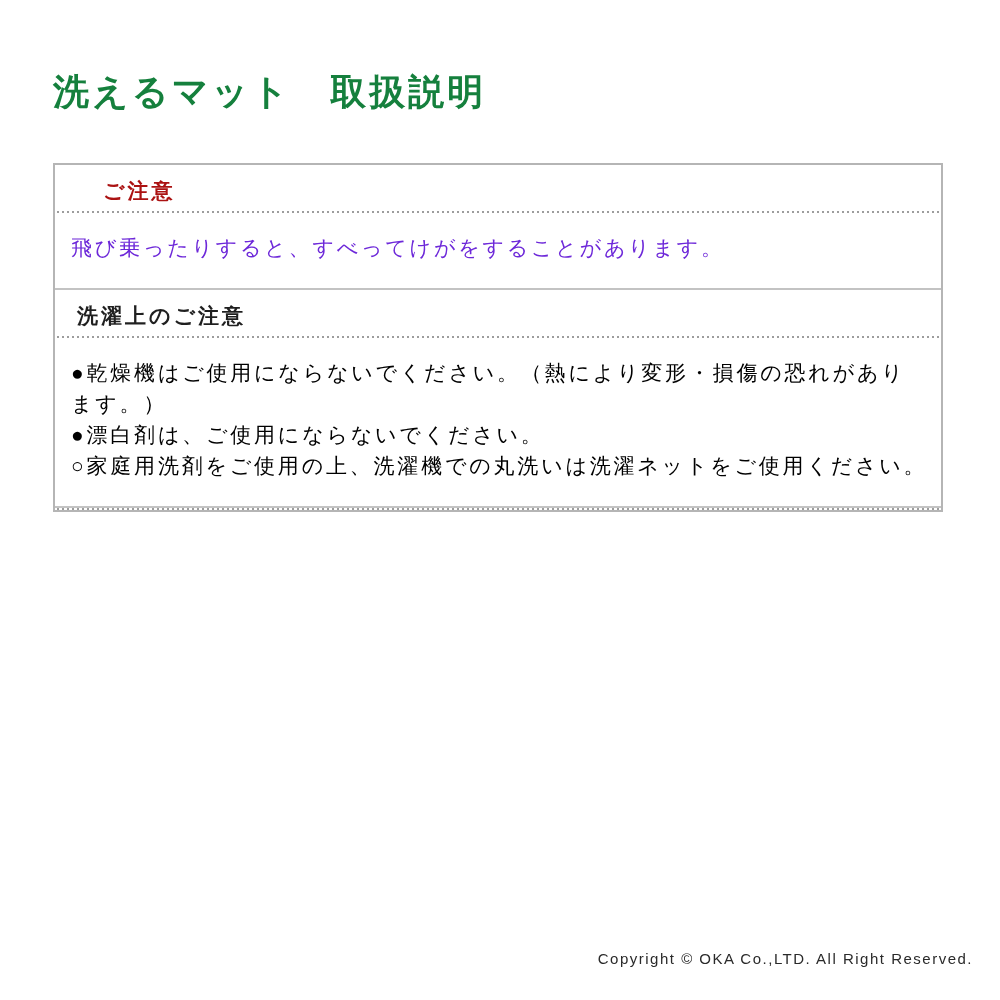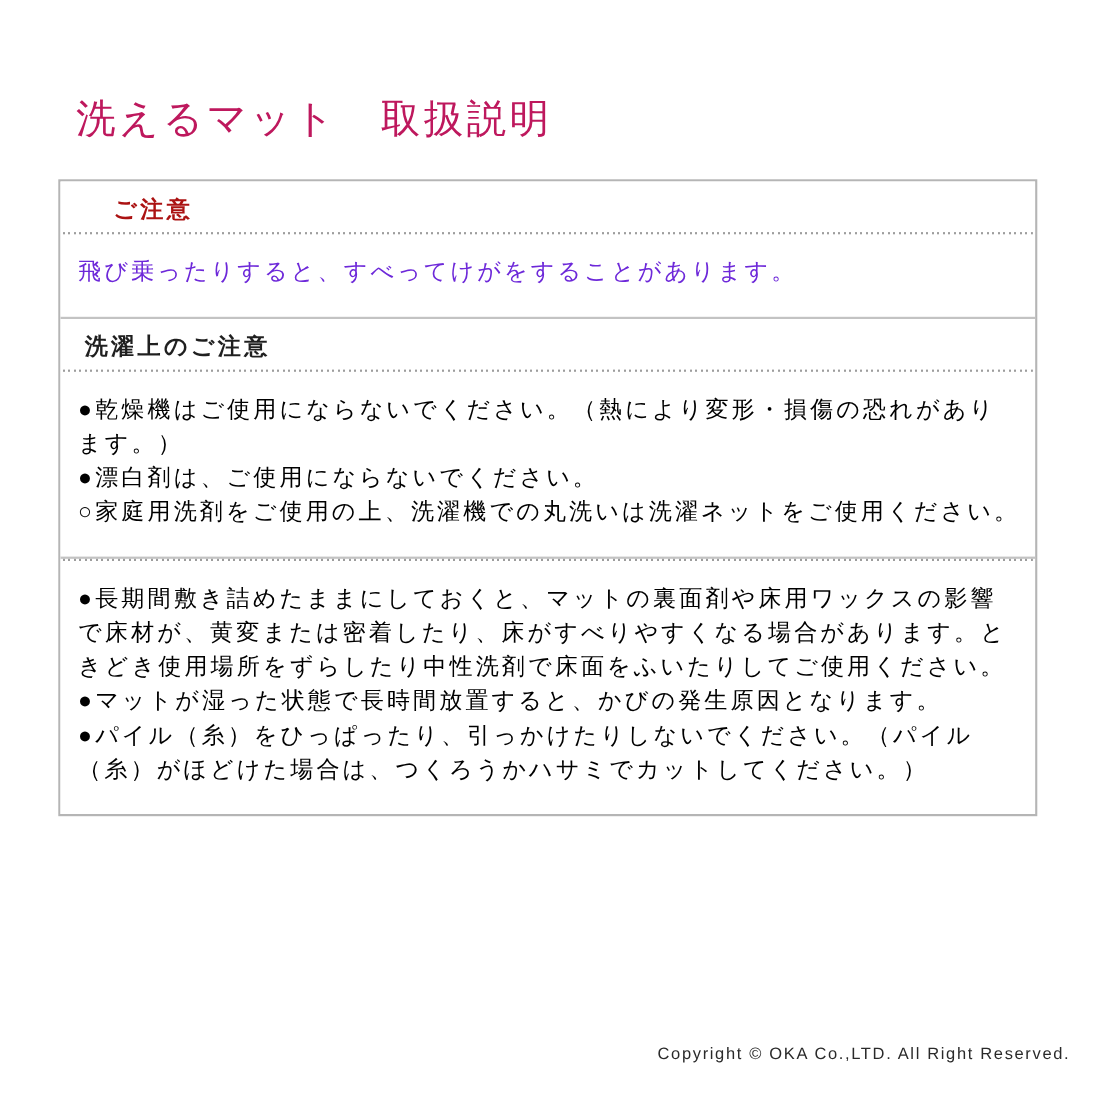--- a/index.html
+++ b/index.html
@@ -13,25 +13,25 @@
     position: relative;
     width: 1000px;
     height: 1000px;
     background: #ffffff;
     overflow: hidden;
   }
   .page-title {
     position: absolute;
     left: 53px;
     top: 68px;
-    margin: 16px;
+    margin: 0;
     font-size: 36px;
-    font-weight: normal;
+    font-weight: bold;
     letter-spacing: 3px;
-    color: #be185d;
+    color: #15803d;
     white-space: pre;
   }
   .notice-box {
     position: absolute;
     left: 53px;
     top: 163px;
     width: 890px;
     border: 2px solid #b5b5b5;
     background: #ffffff;
     box-sizing: border-box;
@@ -92,25 +92,19 @@
       <h2 class="section-heading">洗濯上のご注意</h2>
       <div class="dotted-divider"></div>
       <p class="section-body">●乾燥機はご使用にならないでください。（熱により変形・損傷の恐れがあり
 ます。）
 ●漂白剤は、ご使用にならないでください。
 ○家庭用洗剤をご使用の上、洗濯機での丸洗いは洗濯ネットをご使用ください。</p>
     </section>
 
     <section class="section">
       <div class="dotted-divider"></div>
-      <p class="section-body">●長期間敷き詰めたままにしておくと、マットの裏面剤や床用ワックスの影響
-で床材が、黄変または密着したり、床がすべりやすくなる場合があります。と
-きどき使用場所をずらしたり中性洗剤で床面をふいたりしてご使用ください。
-●マットが湿った状態で長時間放置すると、かびの発生原因となります。
-●パイル（糸）をひっぱったり、引っかけたりしないでください。（パイル
-（糸）がほどけた場合は、つくろうかハサミでカットしてください。）</p>
     </section>
 
   </div>
 
   <div class="copyright">Copyright © OKA Co.,LTD. All Right Reserved.</div>
 
 </div>
 
 </body></html>

